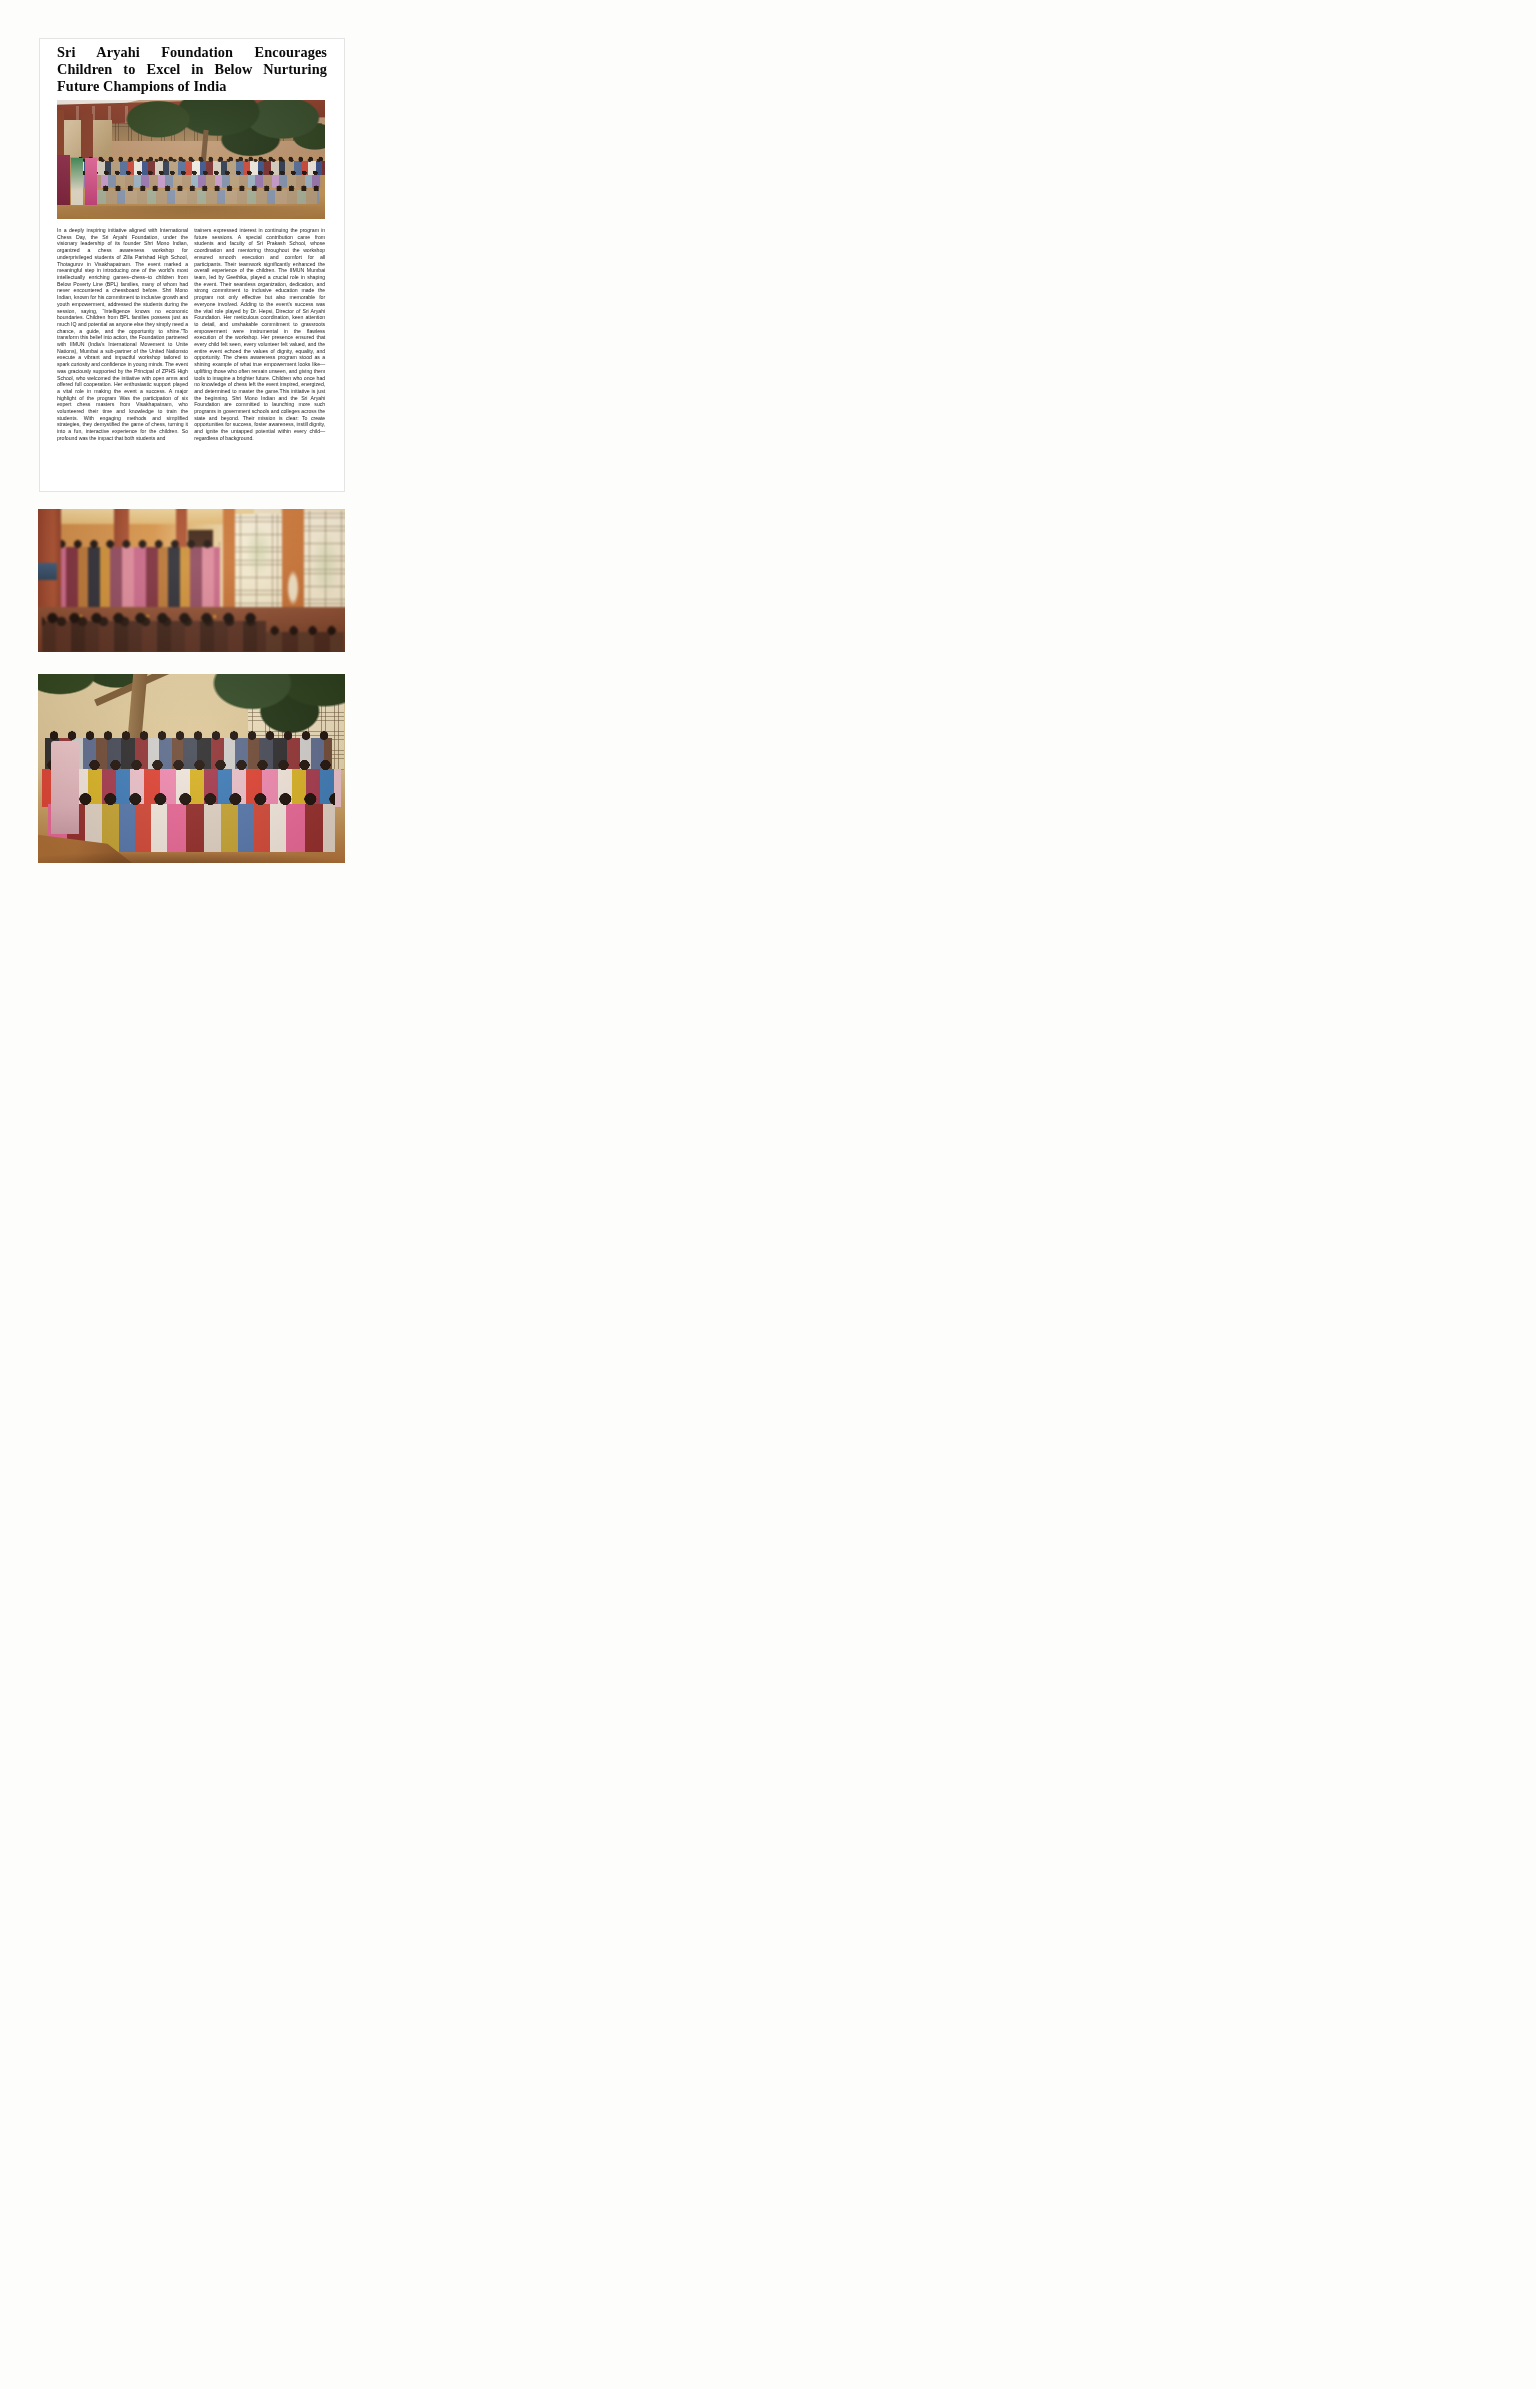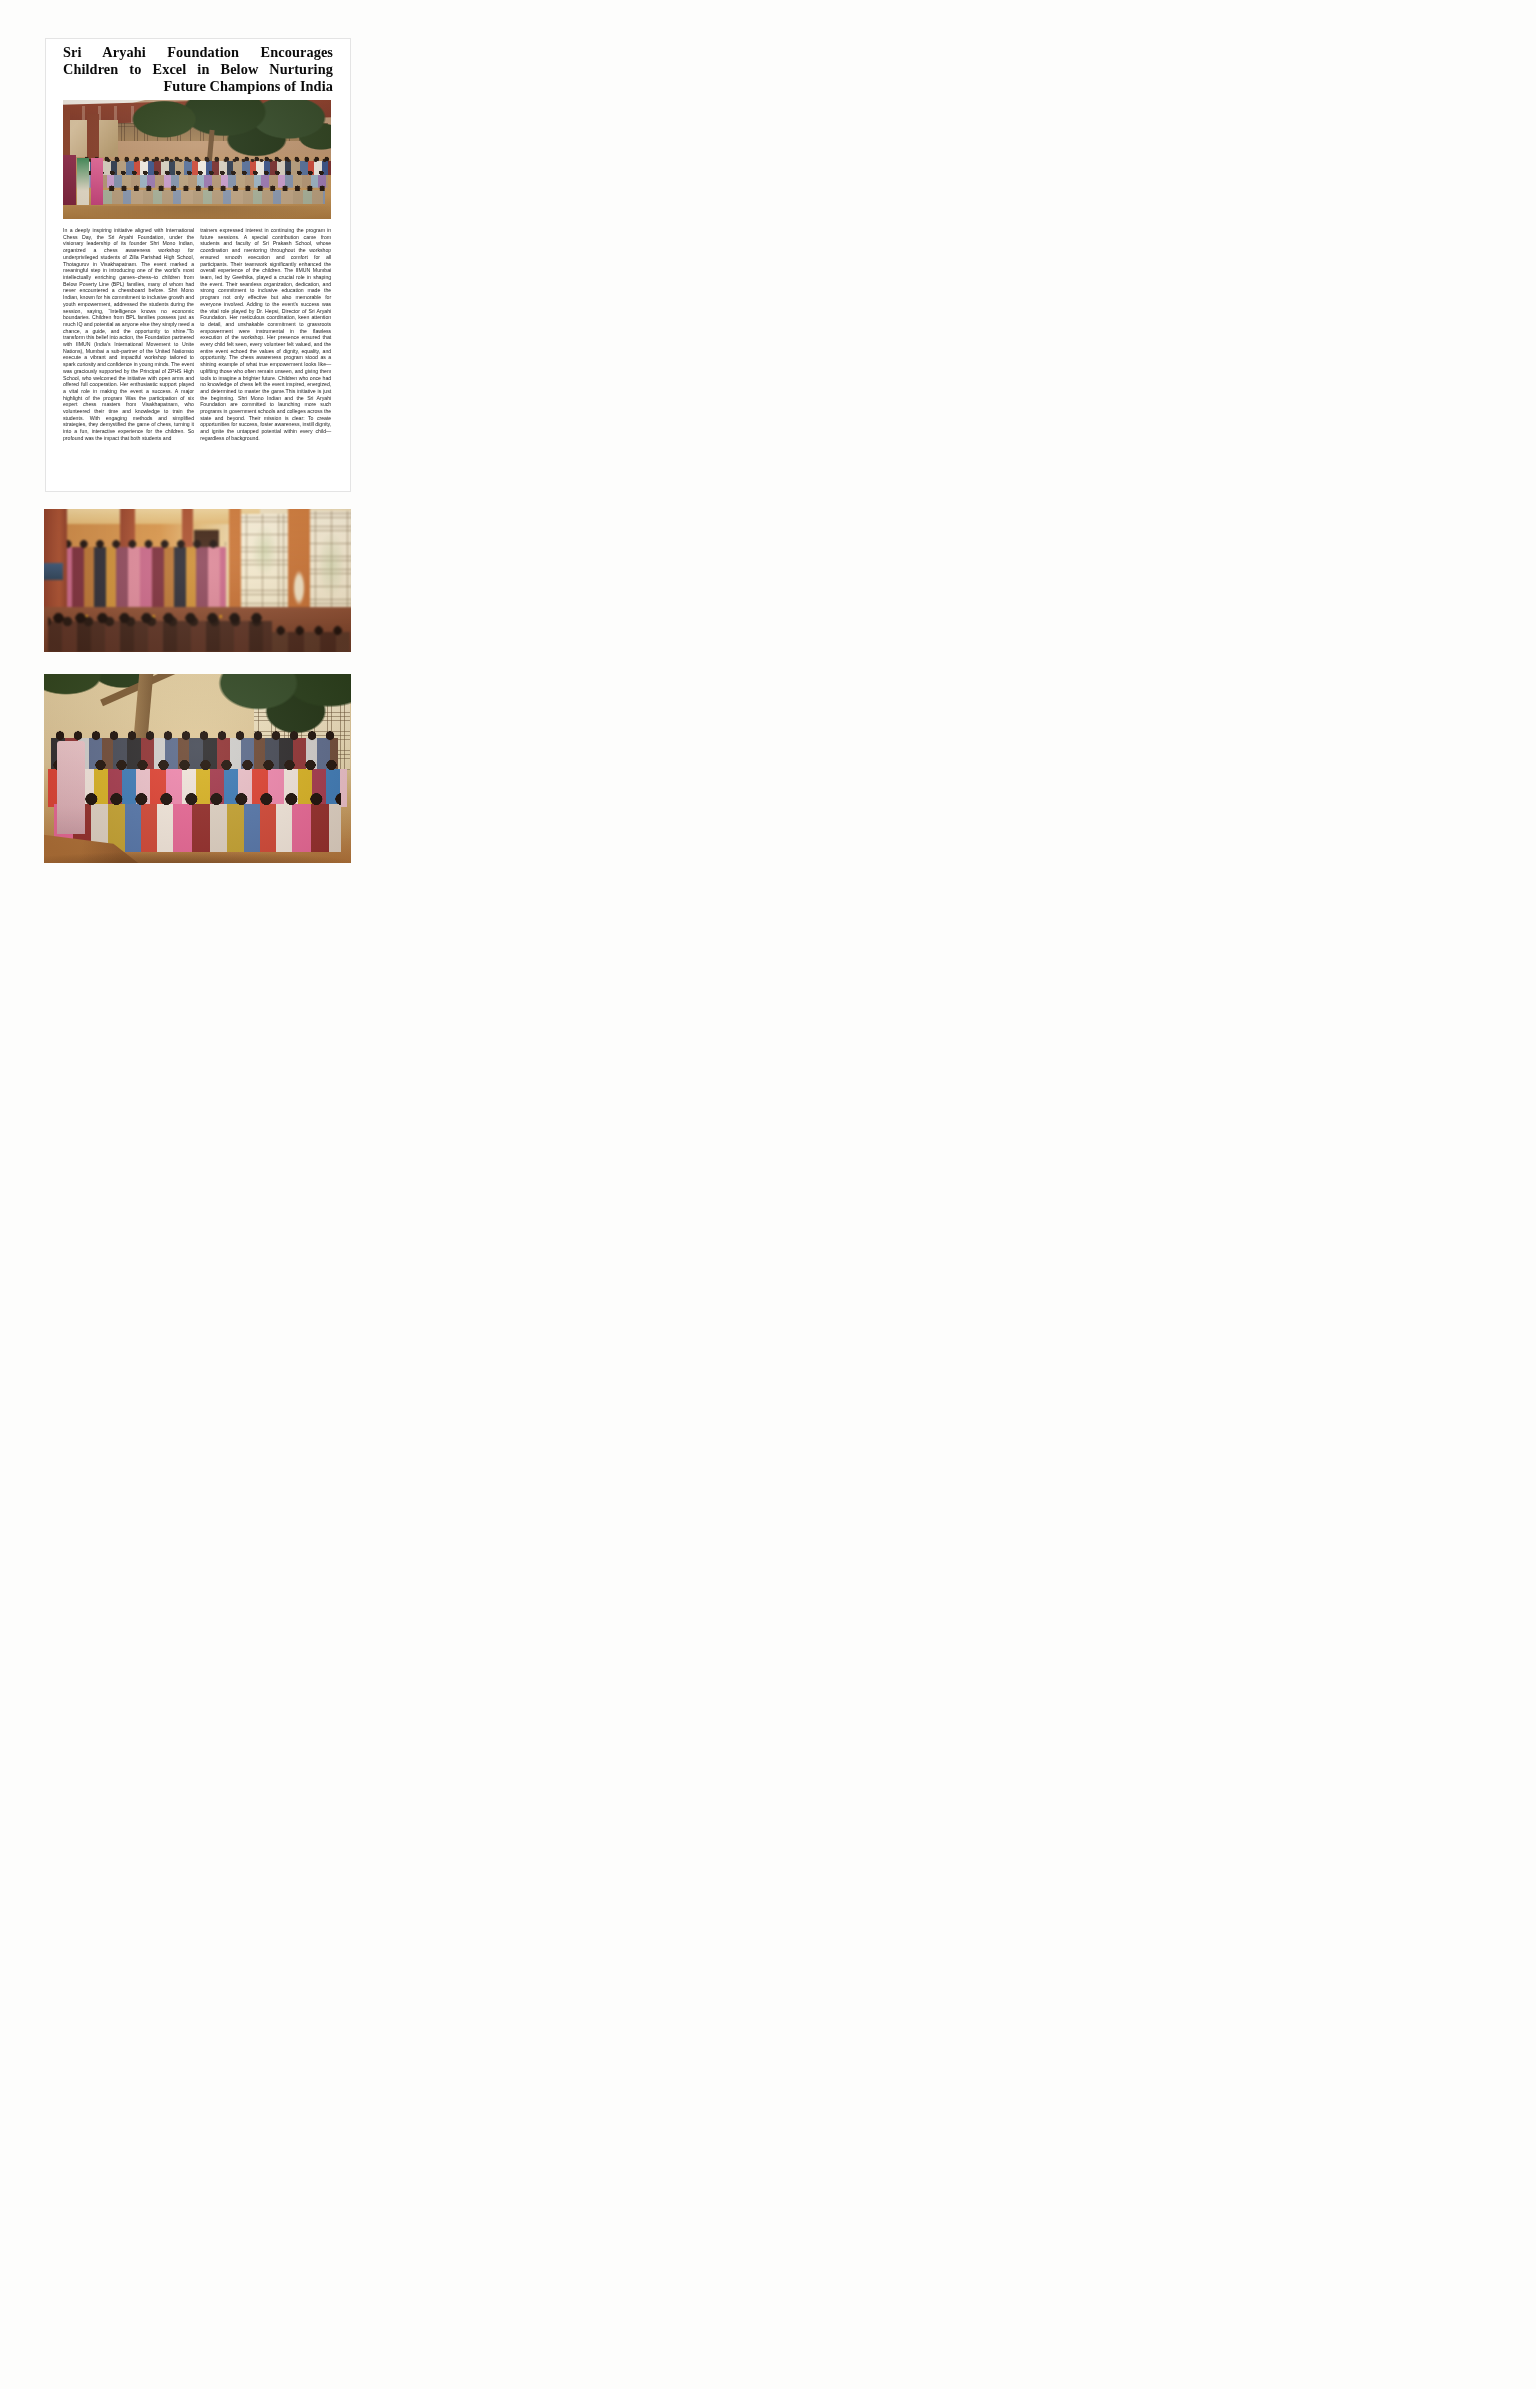--- a/index.html
+++ b/index.html
@@ -1,32 +1,32 @@
 <!DOCTYPE html>
 <html style="font-size:7.6px"><head>
 <meta charset="utf-8">
 <style>
   html,body{margin:0;padding:0;}
   body{
     width:384px;height:900px;background:#fdfdfc;
     font-family:"Liberation Sans", sans-serif;
     position:relative;overflow:hidden;
   }
-  .page{position:relative;width:384px;height:900px;margin-left:6px;}
+  .page{position:relative;width:384px;height:900px;}
 
   
   .card{
     position:absolute;left:39px;top:38px;width:306px;height:454px;
     box-sizing:border-box;background:#ffffff;border:1.4px solid #e4e4e4;
     padding:3.8px 17px 0 17px;overflow:hidden;
   }
   .title{margin:1.4px 0 0 0;color:#0b0b0b;
     font-family:"Liberation Serif", serif;font-weight:bold;
     font-size:14.3px;line-height:17px;letter-spacing:0.1px;}
-  .tline{display:block;text-align:right;}
+  .tline{display:block;}
   .tline.j{text-align:justify;text-align-last:justify;}
 
   .cols{display:flex;gap:6.2px;margin-top:7.6px;}
   .col{width:131px;margin:0;font-size:5.2px;line-height:6.7px;
     color:#1d1d1d;text-align:justify;letter-spacing:-0.02px;}
 
   
   .photo{position:relative;overflow:hidden;background:#cbb9a2;}
   .art{position:absolute;inset:-2.4px;}
   .layer{position:absolute;}

